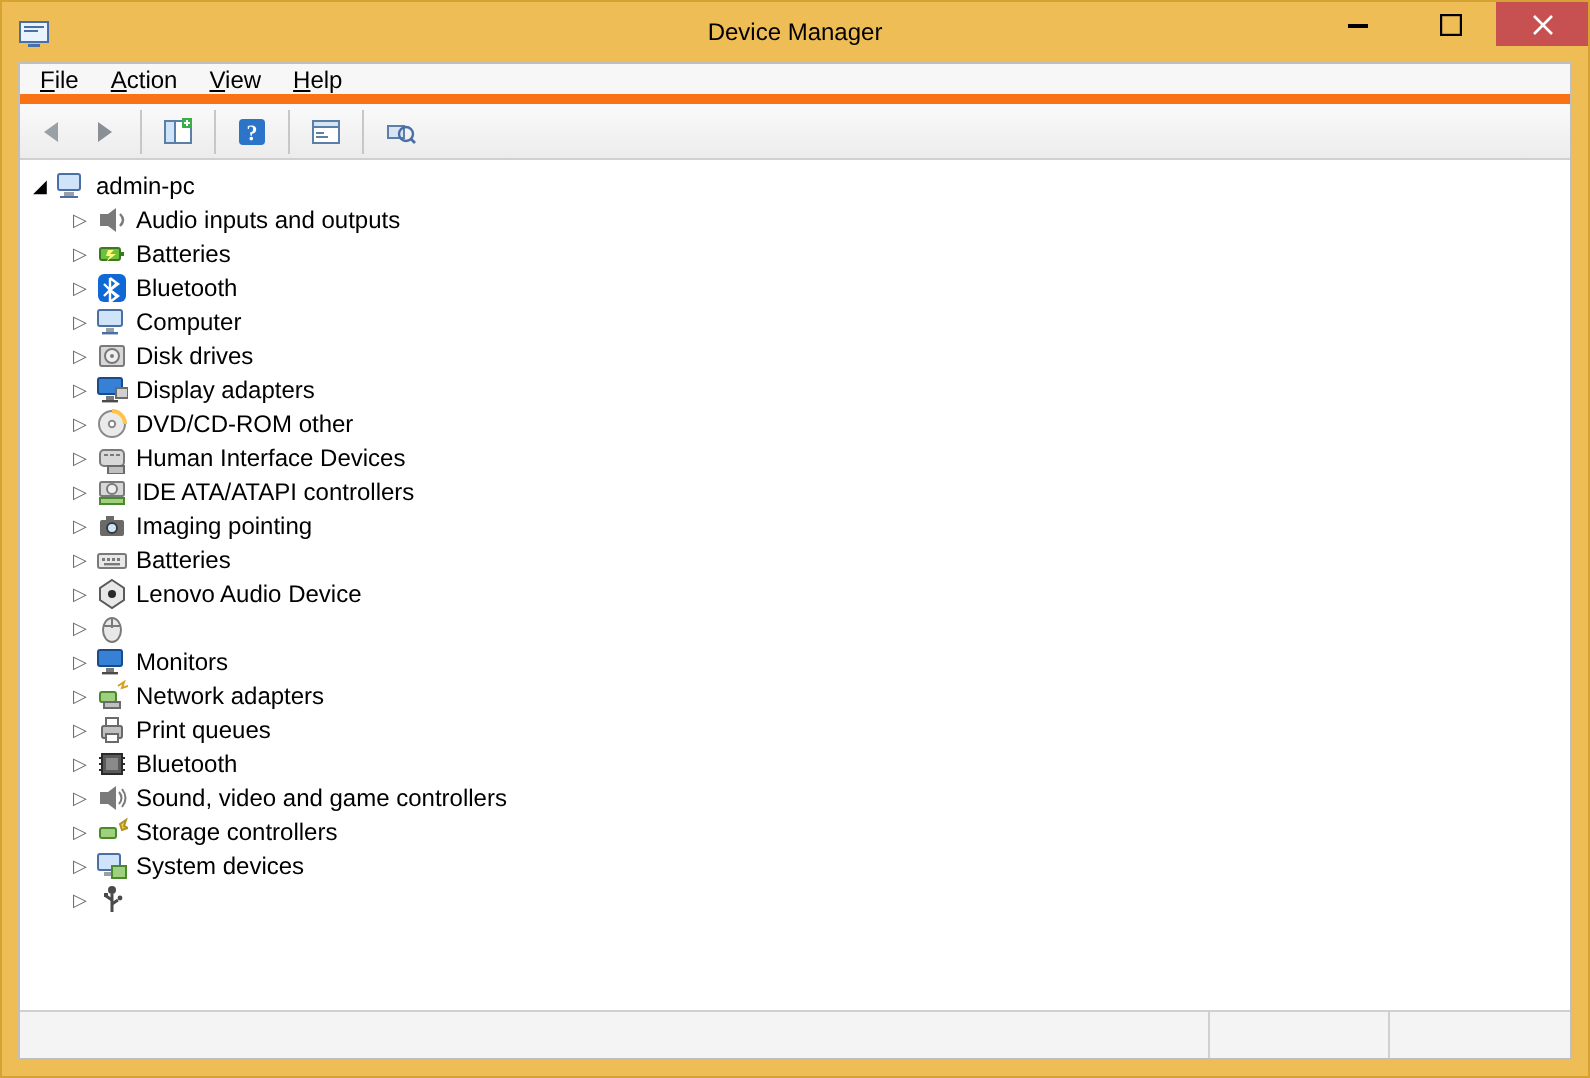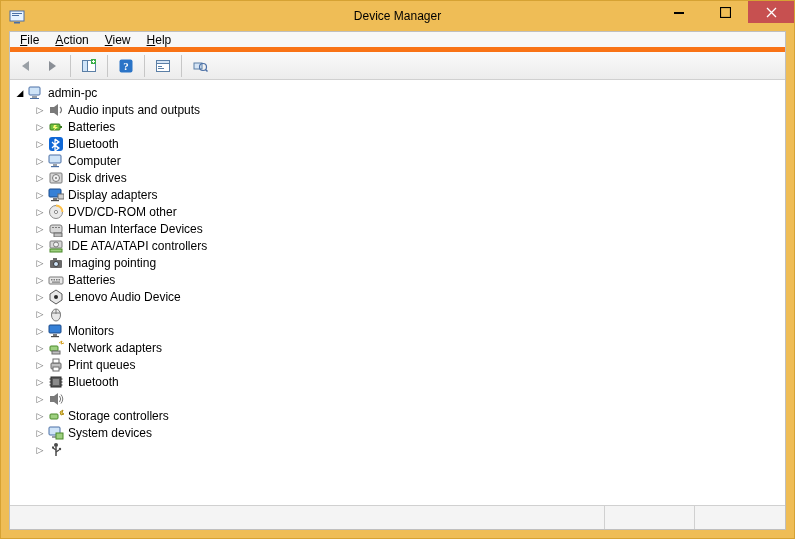--- a/index.html
+++ b/index.html
@@ -291,20 +291,21 @@
                     </svg></span>
                   <span>Bluetooth</span>
                 </div>
               </li>
               <li>
                 <div class="node">
                   <span class="twisty">▷</span>
                   <span class="devicon"><svg width="16" height="16">
                       <use href="#i-sound"></use>
                     </svg></span>
+                  <span>Sound, video and game controllers</span>
                 </div>
               </li>
               <li>
                 <div class="node">
                   <span class="twisty">▷</span>
                   <span class="devicon"><svg width="16" height="16">
                       <use href="#i-storage"></use>
                     </svg></span>
                   <span>Storage controllers</span>
                 </div>

